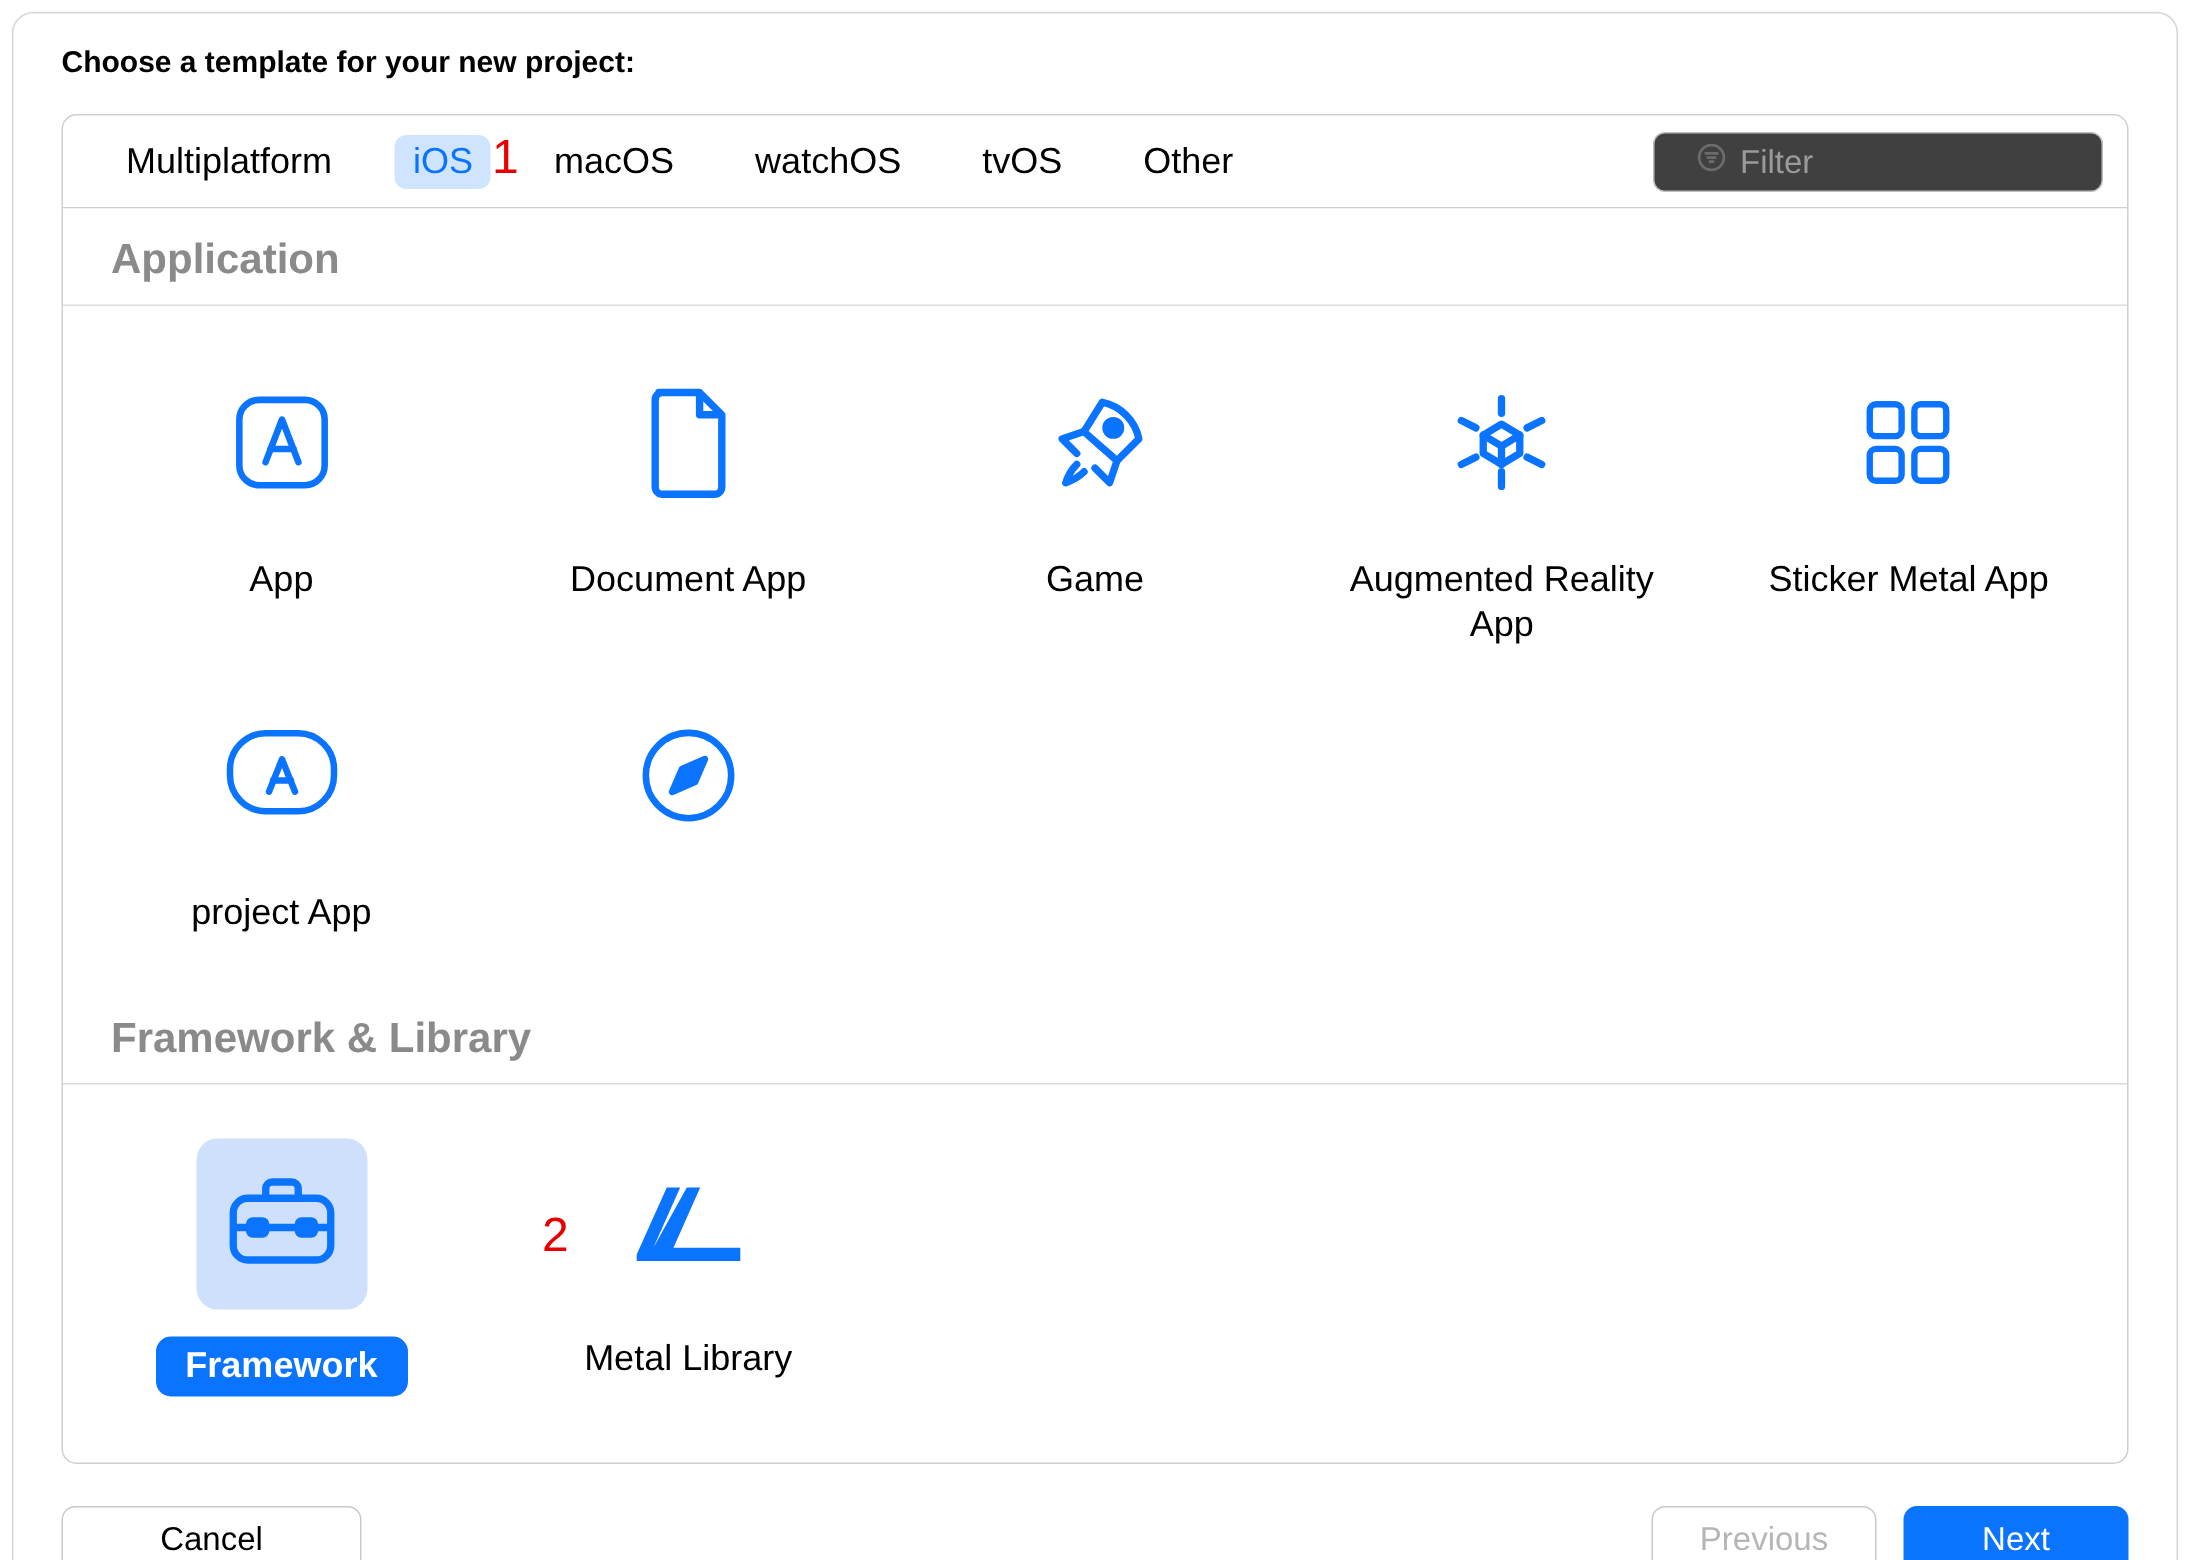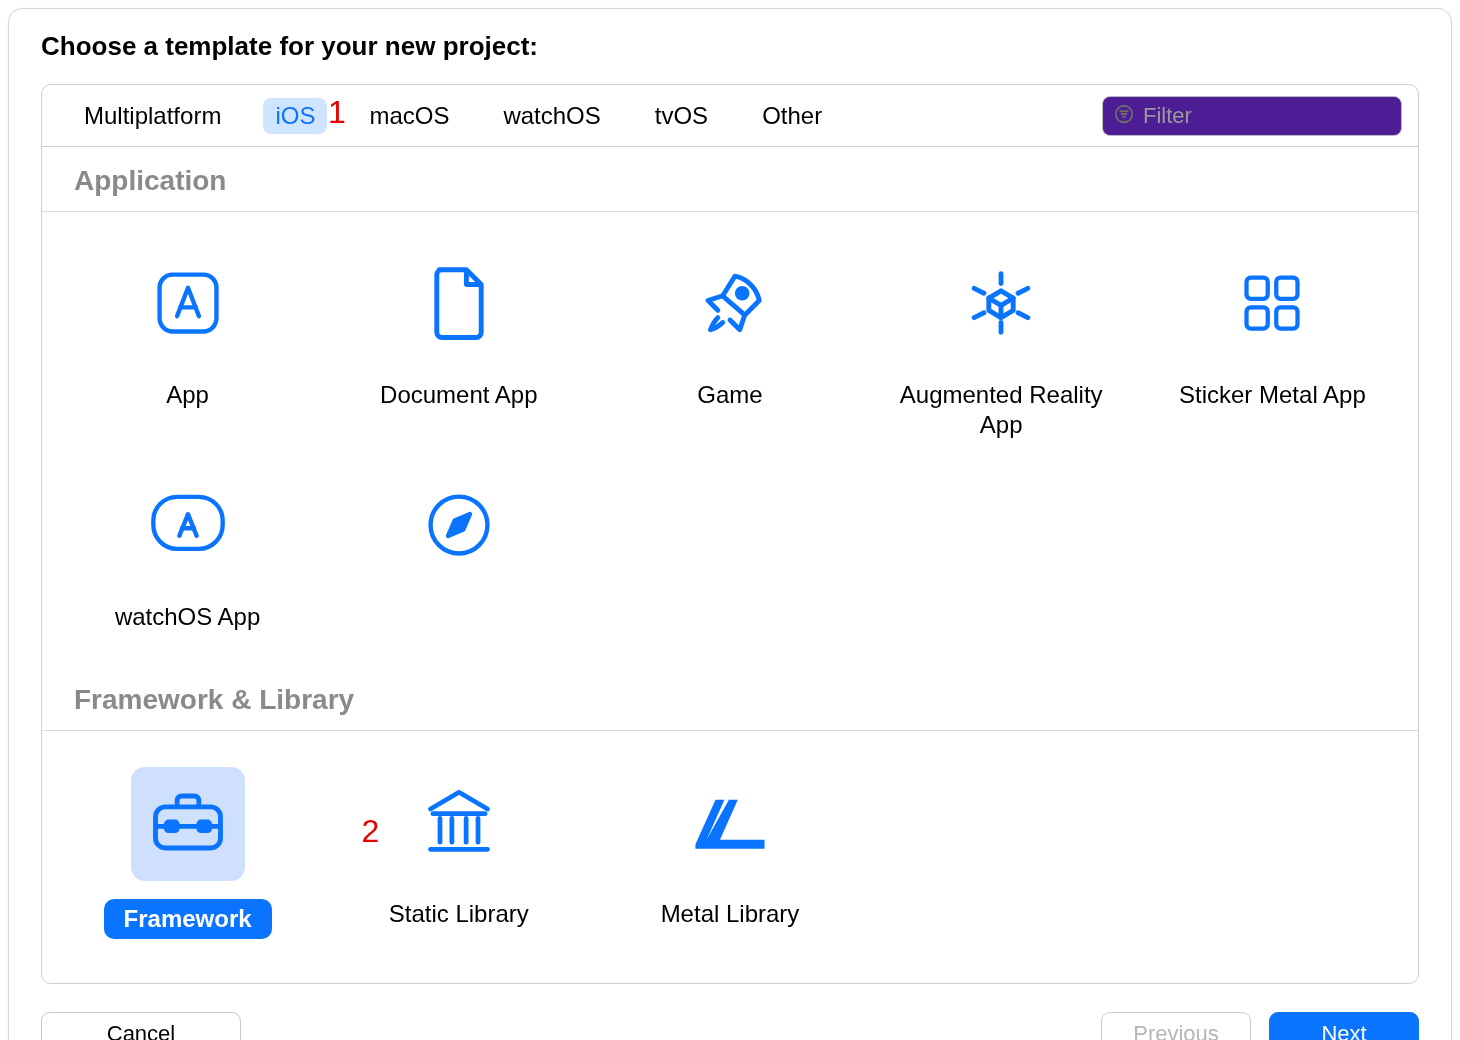--- a/index.html
+++ b/index.html
@@ -13,21 +13,21 @@
   .window {
     width: 1444px;
     margin: 8px;
     border: 1px solid #d6d6d6;
     border-radius: 14px;
     background: #fff;
     padding-bottom: 24px;
     box-shadow: 0 0 0 1px rgba(0,0,0,0.02);
   }
   .title {
-    font-size: 26px;
+    font-size: 20px;
     font-weight: 600;
     padding: 22px 32px 14px 32px;
   }
   .panel {
     margin: 8px 32px 20px 32px;
     border: 1px solid #cfcfcf;
     border-radius: 10px;
     overflow: hidden;
   }
   .tabbar {
@@ -55,22 +55,22 @@
     background: #cfe4ff;
   }
   .spacer { flex: 1; }
   .filter-box {
     display: flex;
     align-items: center;
     width: 300px;
     height: 40px;
     border: 1px solid #bcbcbc;
     border-radius: 8px;
-    background: #4c1d95;
-    padding: 0 10px;
+    background: #404040;
+    padding: 0 27px;
     gap: 8px;
   }
   .filter-box svg { flex-shrink: 0; }
   .filter-input {
     border: none;
     background: transparent;
     font-size: 22px;
     color: #9a9a9a;
     outline: none;
     width: 100%;
@@ -267,21 +267,21 @@
       <div class="template">
         <div class="icon-wrap">
           <span>
             <svg width="78" height="68" viewBox="0 0 72 60" fill="none" stroke="#0a74ff" stroke-width="4" stroke-linecap="round" stroke-linejoin="round">
               <rect x="4" y="4" width="64" height="48" rx="22"></rect>
               <path d="M28 40 L36 20 L44 40"></path>
               <line x1="30.5" y1="33" x2="41.5" y2="33"></line>
             </svg>
           </span>
         </div>
-        <div class="template-label">watchOS App</div>
+        <div class="template-label">project App</div>
       </div>
 
       <div class="template">
         <div class="icon-wrap">
           <span>
             <svg width="70" height="70" viewBox="0 0 64 64" fill="none" stroke="#0a74ff" stroke-width="4" stroke-linejoin="round">
               <circle cx="32" cy="32" r="26"></circle>
               <path d="M42 22 L36 36 L22 42 L28 28 Z" fill="#0a74ff"></path>
             </svg>
           </span>
@@ -302,36 +302,20 @@
               <line x1="6" y1="34" x2="66" y2="34"></line>
               <rect x="16" y="30" width="10" height="8" rx="2" fill="#0a74ff"></rect>
               <rect x="46" y="30" width="10" height="8" rx="2" fill="#0a74ff"></rect>
             </svg>
           </span>
         </div>
         <div class="template-label">Framework</div>
         <span class="annot" style="right:-56px; top:46px;">2</span>
       </div>
 
-      <div class="template">
-        <div class="icon-wrap">
-          <span>
-            <svg width="76" height="70" viewBox="0 0 64 58" fill="none" stroke="#0a74ff" stroke-width="4" stroke-linecap="round" stroke-linejoin="round">
-              <path d="M8 18 L32 4 L56 18"></path>
-              <line x1="10" y1="22" x2="54" y2="22"></line>
-              <line x1="16" y1="26" x2="16" y2="46"></line>
-              <line x1="26" y1="26" x2="26" y2="46"></line>
-              <line x1="38" y1="26" x2="38" y2="46"></line>
-              <line x1="48" y1="26" x2="48" y2="46"></line>
-              <line x1="8" y1="52" x2="56" y2="52"></line>
-            </svg>
-          </span>
-        </div>
-        <div class="template-label">Static Library</div>
-      </div>
 
       <div class="template">
         <div class="icon-wrap">
           <span>
             <svg width="78" height="64" viewBox="0 0 70 56" fill="#0a74ff">
               <path d="M4 48 L22 8 L30 8 L14 44 L34 8 L42 8 L26 44 L66 44 L66 52 L4 52 Z"></path>
             </svg>
           </span>
         </div>
         <div class="template-label">Metal Library</div>

